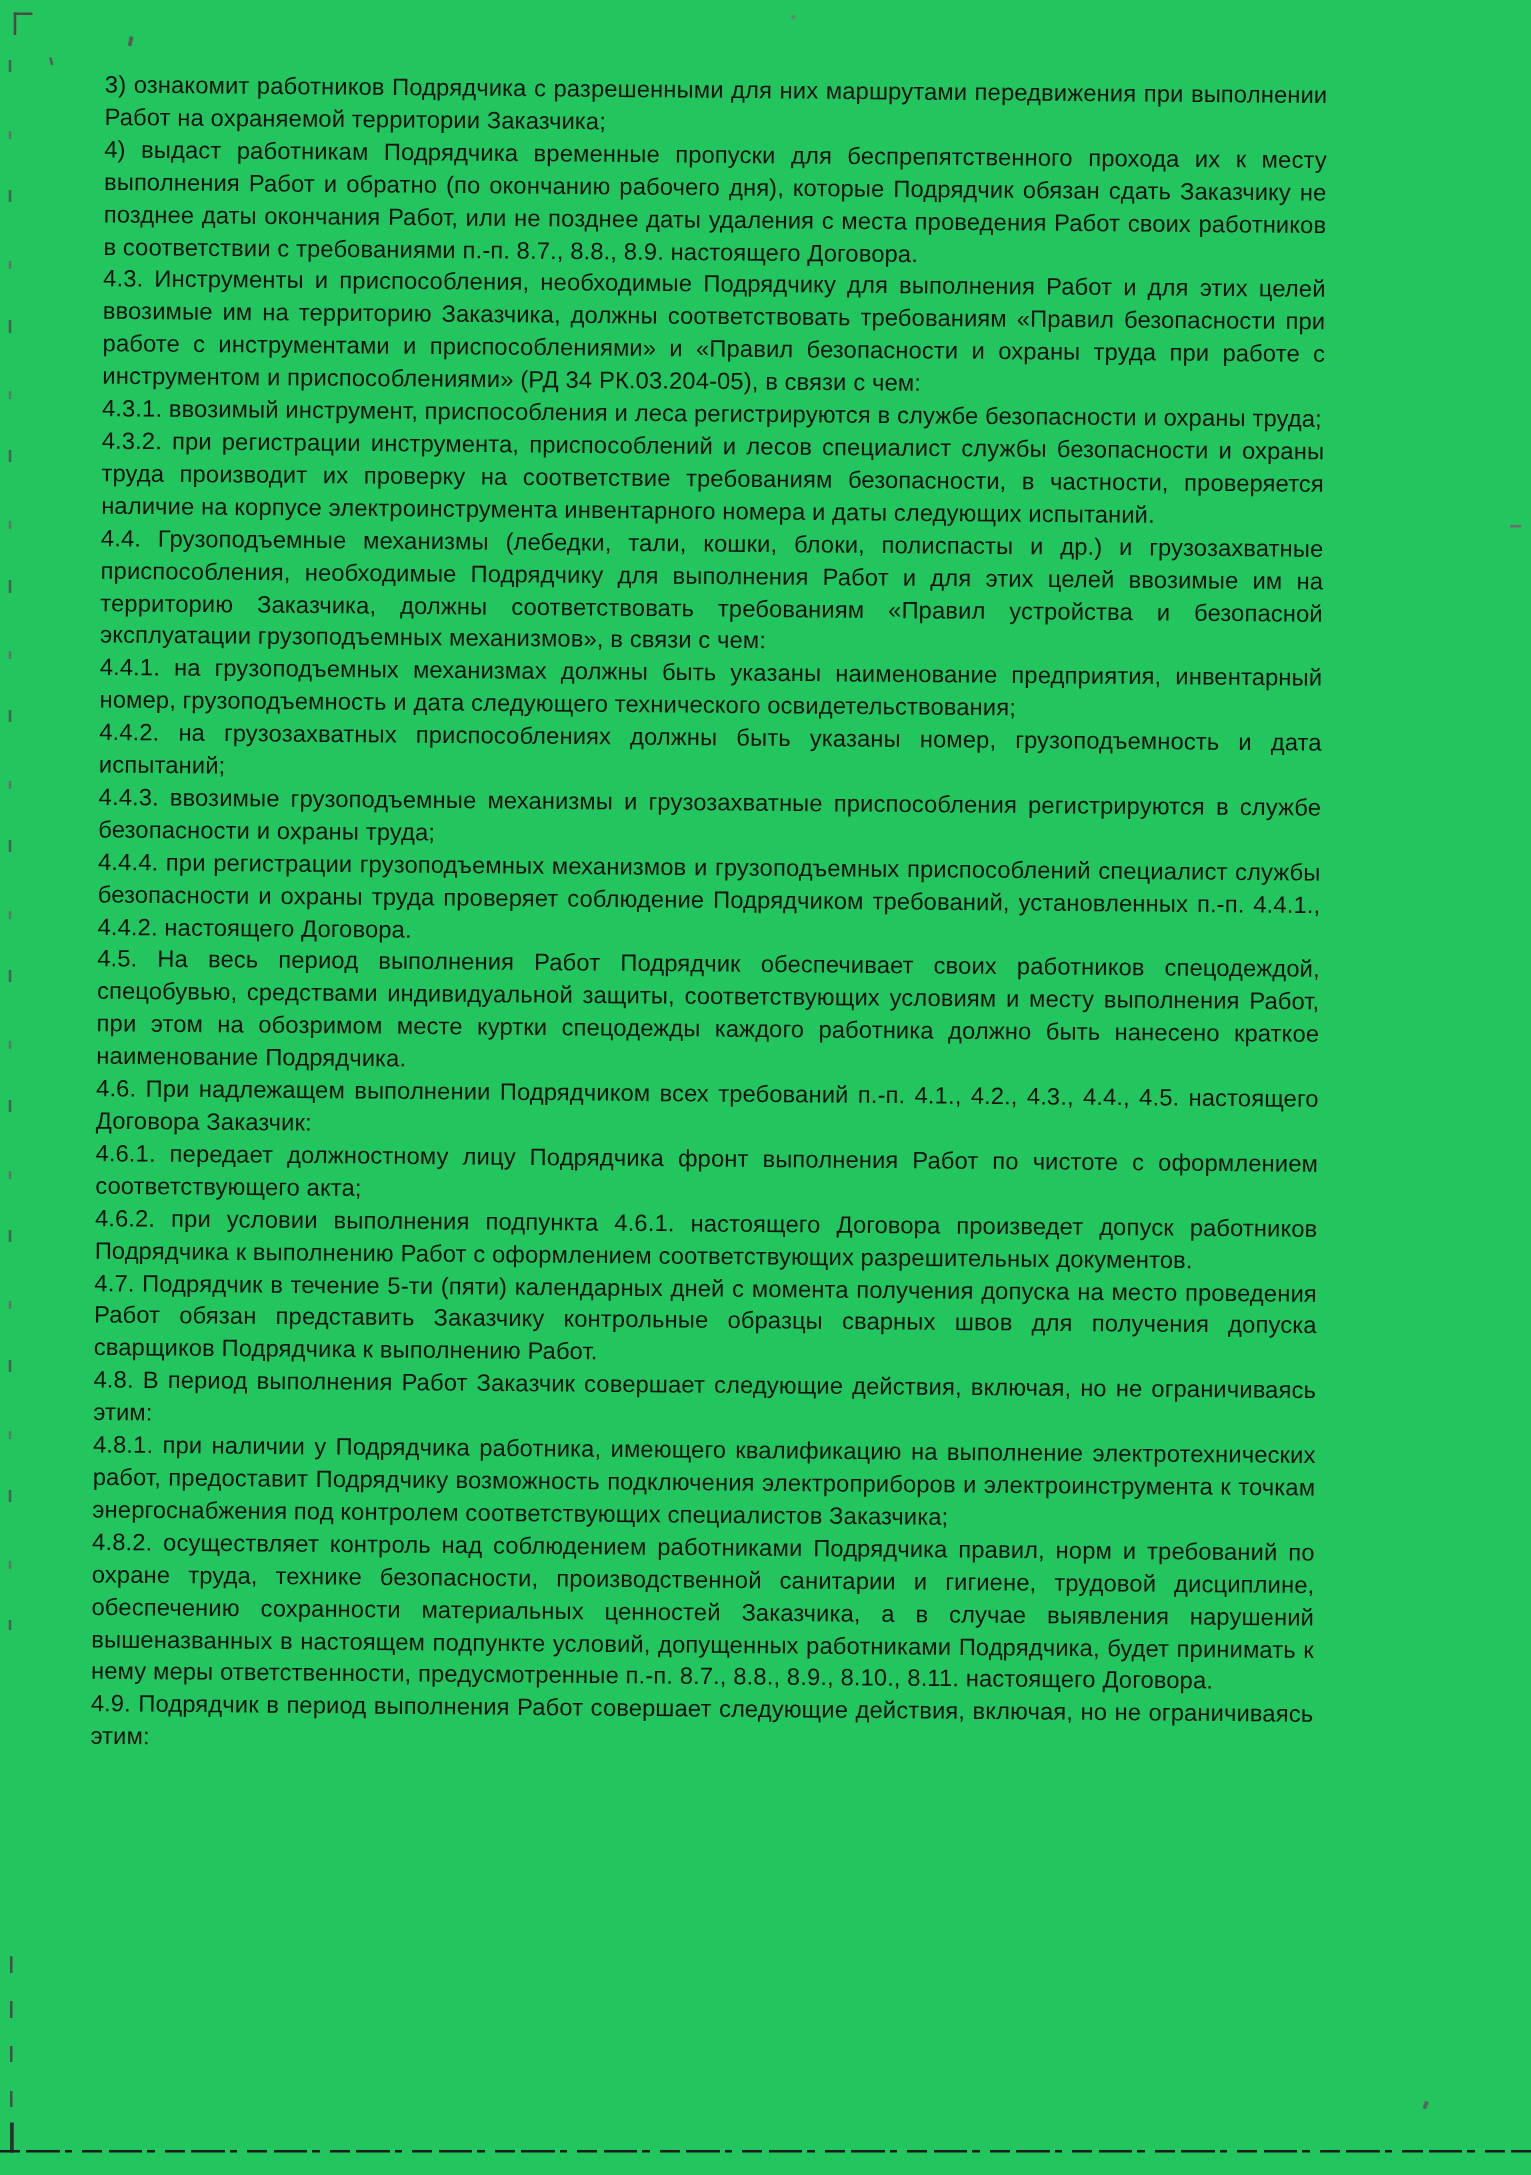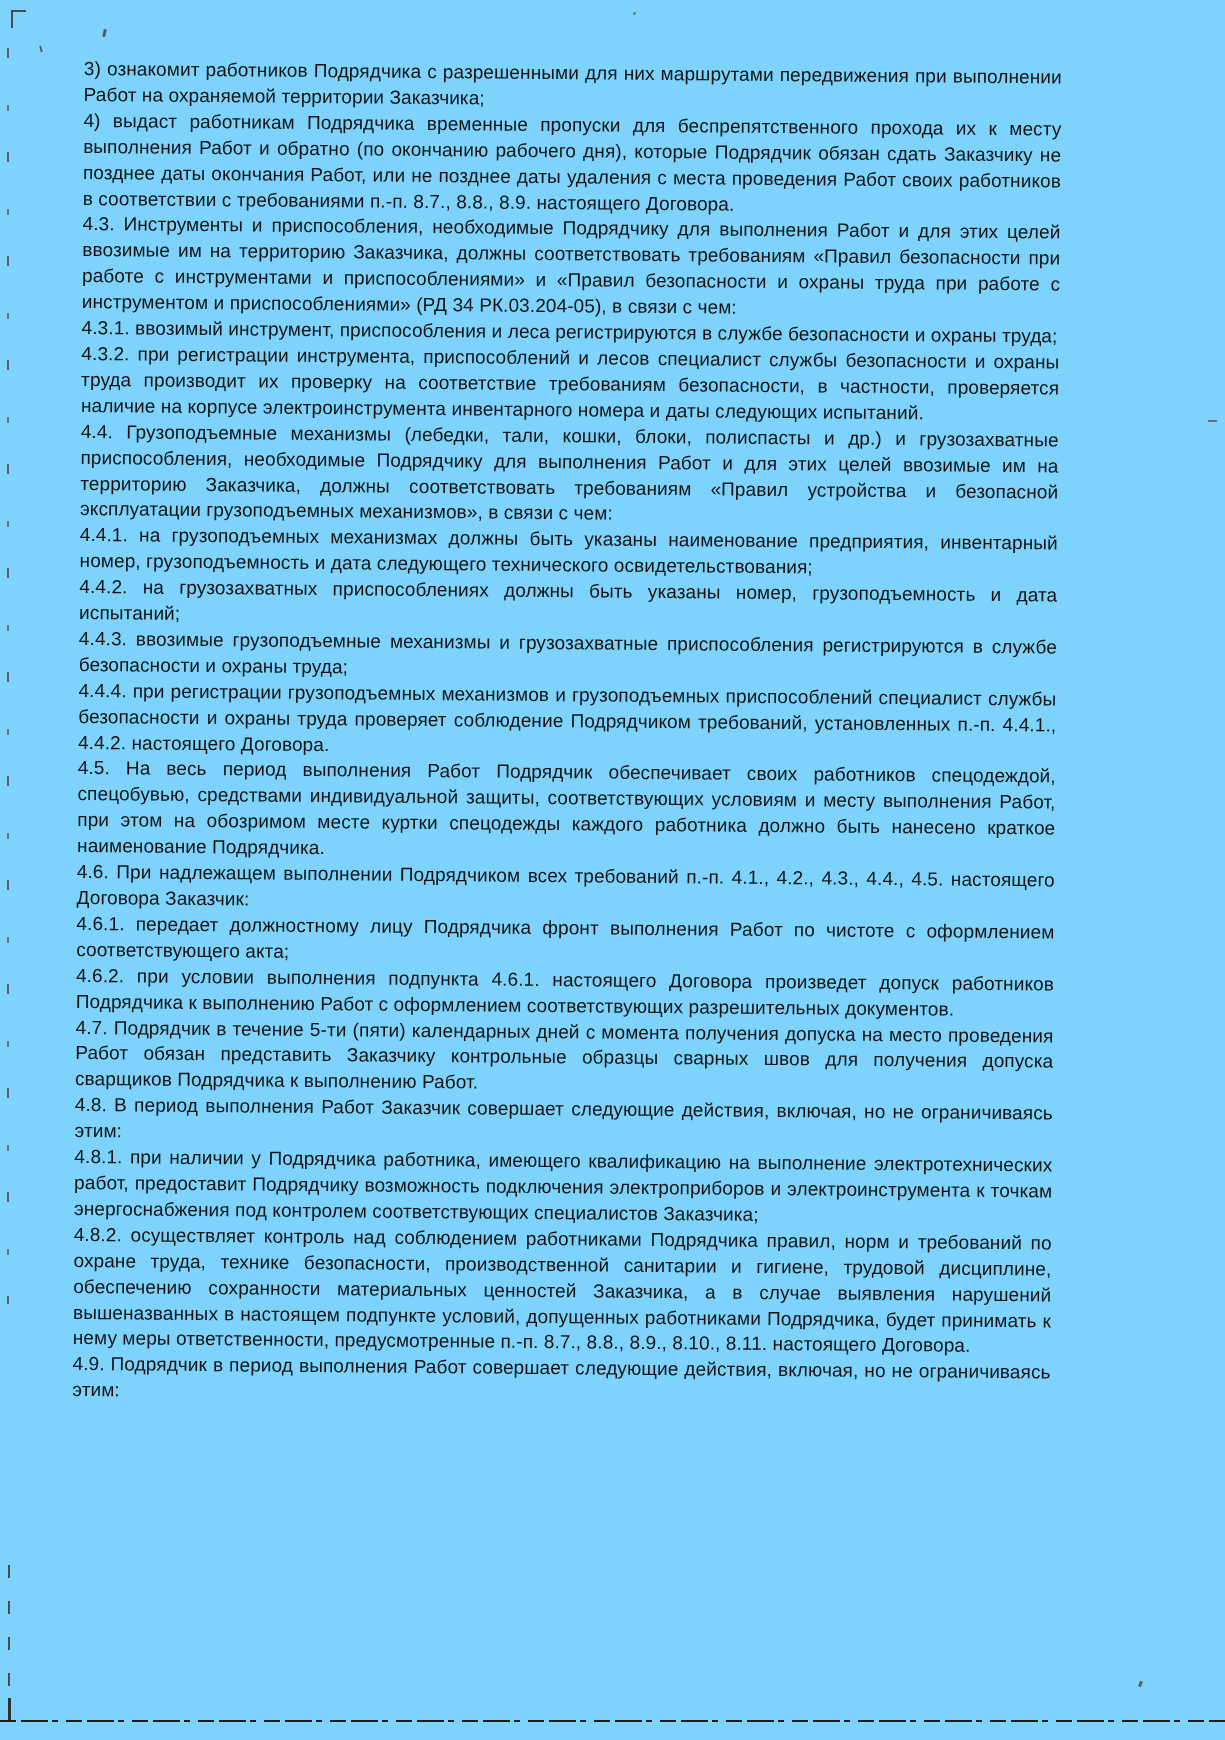--- a/index.html
+++ b/index.html
@@ -10,21 +10,21 @@
   body {
     width: 1225px;
     height: 1740px;
     position: relative;
     overflow: hidden;
     font-family: "Liberation Sans", "DejaVu Sans", sans-serif;
   }
   .page {
     position: absolute;
     inset: 0;
-    background: #7dd3fc;
+    background: #22c55e;
   }
   
   .text-block {
     position: absolute;
     left: 84px;
     top: 56px;
     width: 978px;
     transform: rotate(0.5deg);
     transform-origin: 0 0;
     color: #131313;

